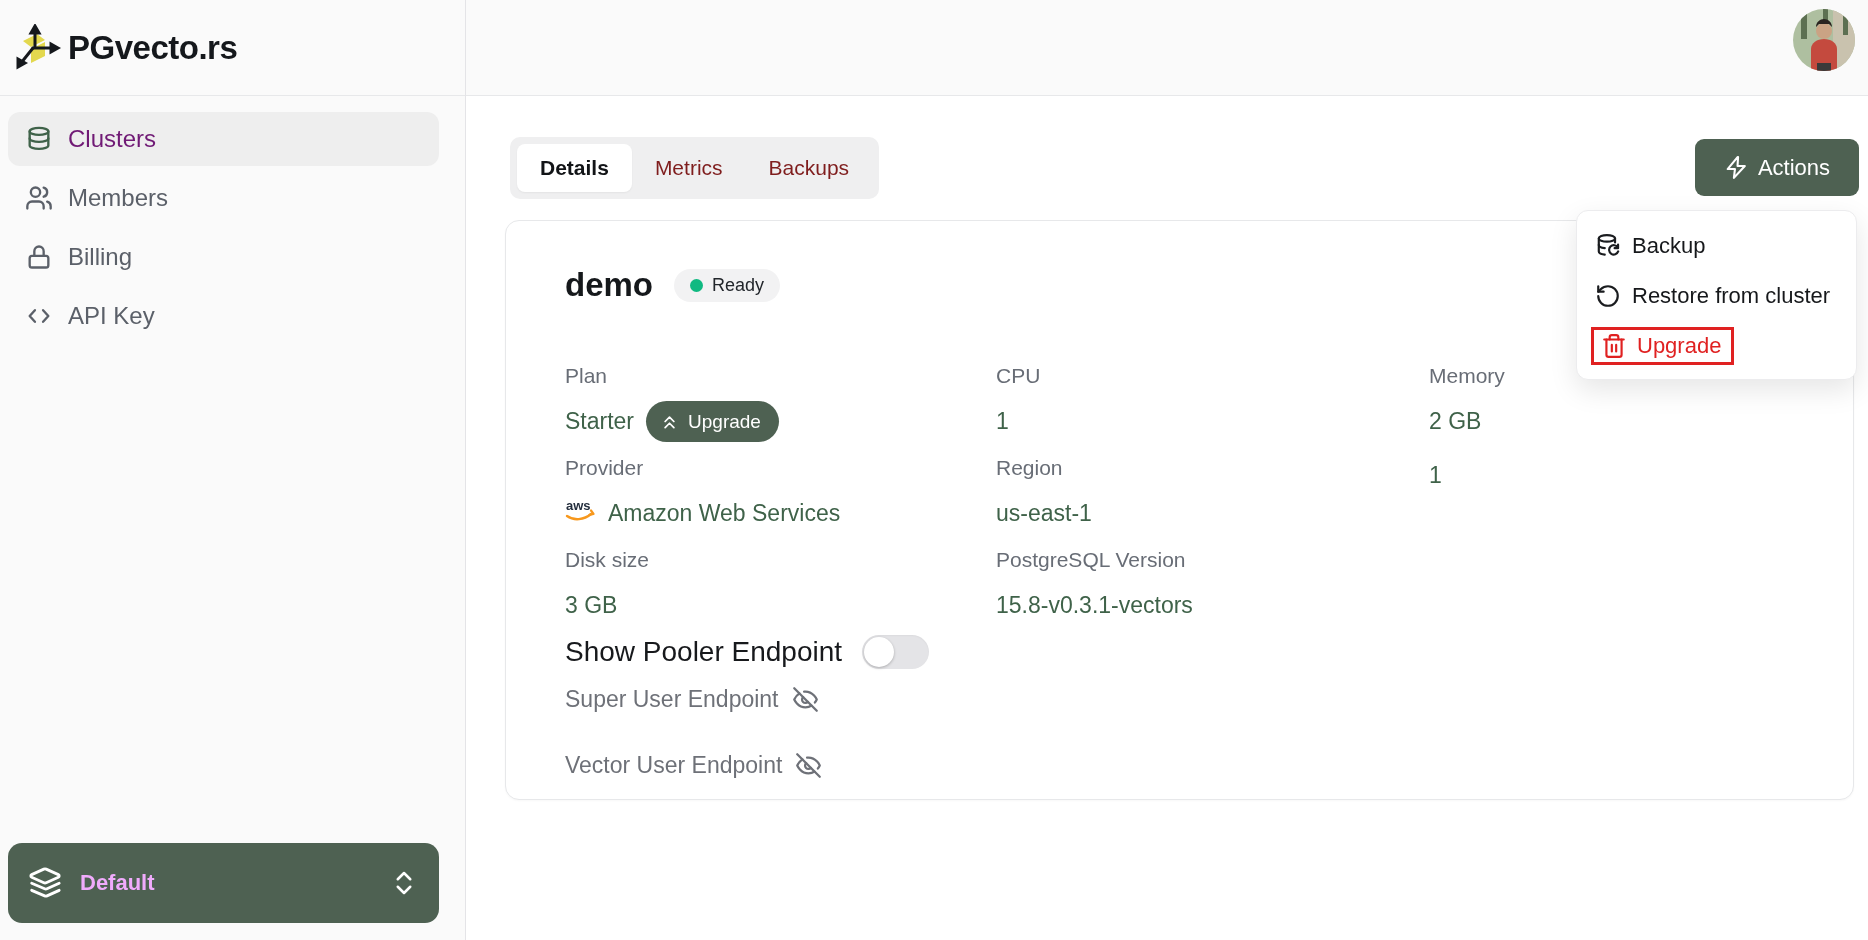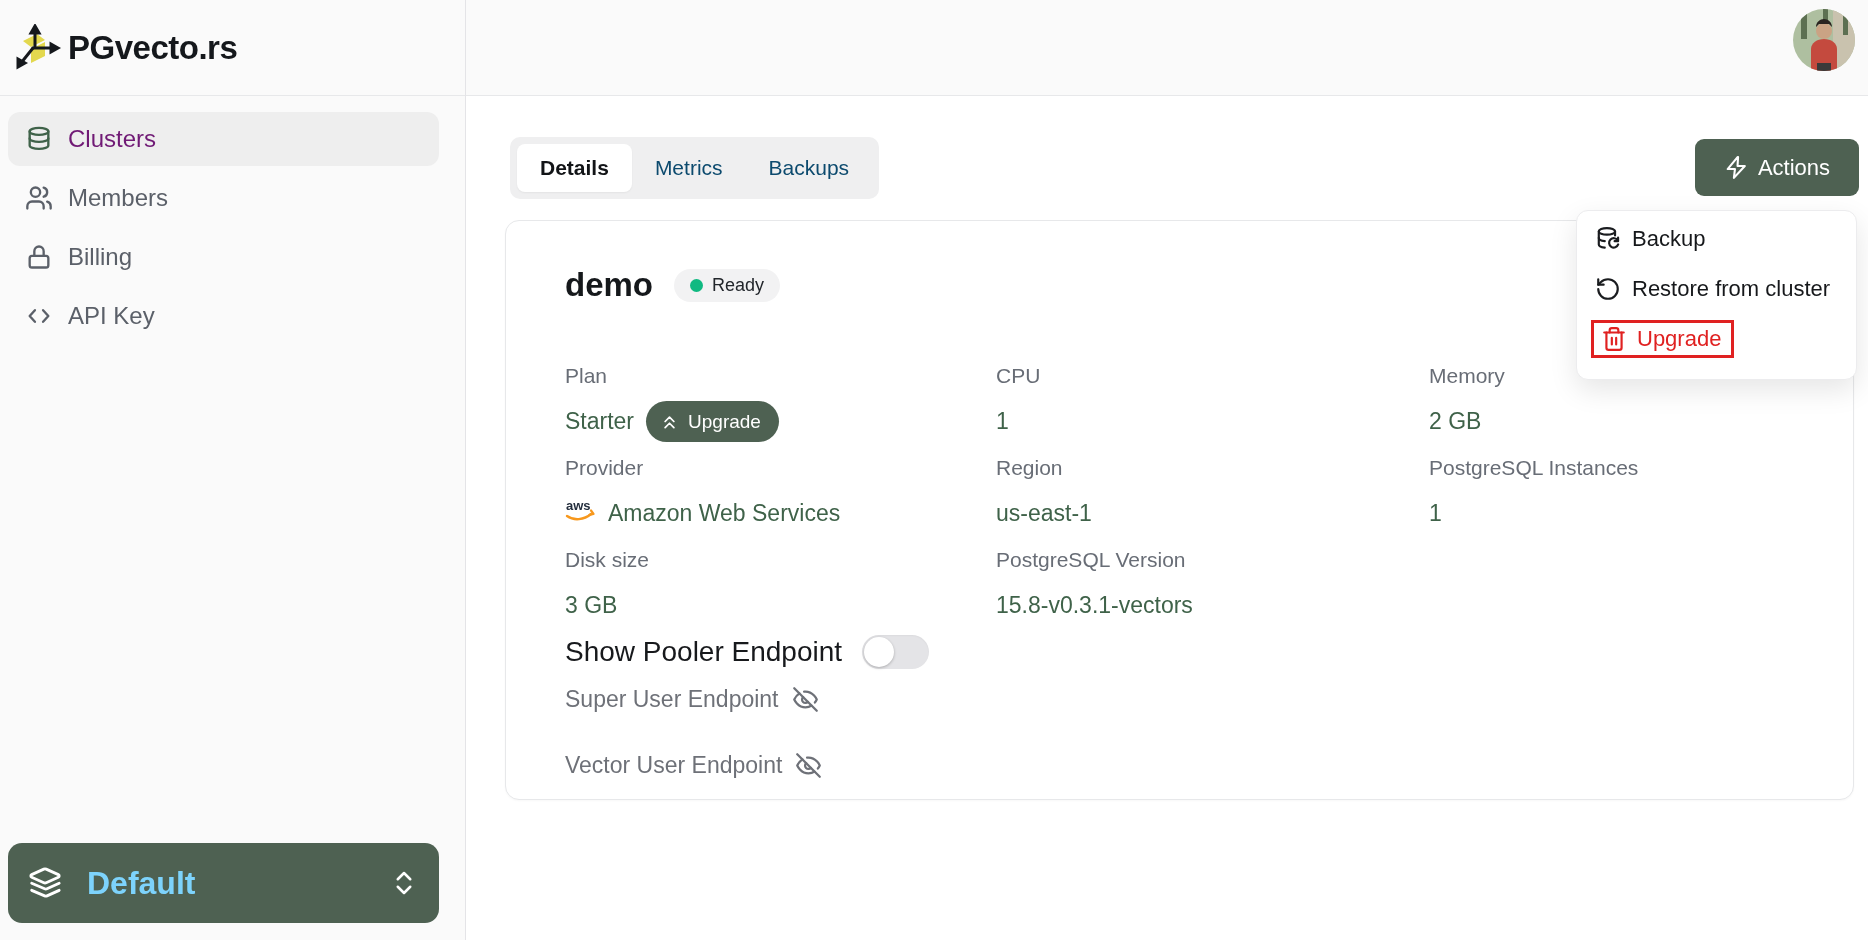--- a/index.html
+++ b/index.html
@@ -18,35 +18,35 @@
   .nav-item { display:flex; align-items:center; height:54px; border-radius:12px;
     padding-left:17px; margin-bottom:5px; cursor:pointer; color:#5b6069; }
   .nav-item svg { width:28px; height:28px; stroke:#5b6069; }
   .nav-item .nav-label { font-size:24px; margin-left:15px; }
   .nav-item.active { background:#eeeeee; color:#701a75; }
   .nav-item.active svg { stroke:#3f6249; }
   .workspace-btn { position:absolute; left:8px; bottom:17px; width:431px; height:80px;
     background:#4e6152; border-radius:14px; display:flex; align-items:center;
     padding:0 20px; cursor:pointer; }
   .workspace-btn svg { width:34px; height:34px; stroke:#fff; }
-  .workspace-label { color:#7dd3fc; font-size:32px; font-weight:600; margin-left:25px; flex:1; }
+  .workspace-label { color:#f0abfc; font-size:22px; font-weight:600; margin-left:18px; flex:1; }
 
   
   .topbar { position:absolute; left:466px; right:0; top:0; height:96px;
     background:#fafafa; border-bottom:1px solid #e7e8ea; }
   .avatar { position:absolute; right:13px; top:9px; width:62px; height:62px;
     border-radius:50%; overflow:hidden; cursor:pointer; }
 
   
   .main { position:absolute; left:466px; top:96px; right:0; bottom:0; background:#fff; }
 
   .tabs { position:absolute; left:44px; top:41px; height:62px; display:inline-flex;
     align-items:center; background:#efeff0; border-radius:10px; padding:0 7px; }
   .tab { height:48px; display:flex; align-items:center; padding:0 23px;
-    font-size:21px; color:#0c4a6e; border-radius:8px; cursor:pointer; }
+    font-size:21px; color:#7f1d1d; border-radius:8px; cursor:pointer; }
   .tab.active { background:#fff; color:#121417; font-weight:600;
     box-shadow:0 1px 2px rgba(0,0,0,.05); }
 
   .actions-btn { position:absolute; left:1229px; top:43px; width:164px; height:57px;
     background:#4e6152; border-radius:9px; display:flex; align-items:center;
     justify-content:center; gap:9px; cursor:pointer; z-index:10; }
   .actions-btn svg { width:25px; height:25px; stroke:#fff; }
   .actions-label { color:#fff; font-size:22px; font-weight:500; }
 
   
@@ -80,21 +80,21 @@
 
   .endpoint-row { display:flex; align-items:center; gap:13px; height:26px; color:#6e7178; }
   .endpoint-row.first { margin-top:14px; }
   .endpoint-row.second { margin-top:40px; }
   .endpoint-label { font-size:23px; }
   .endpoint-row svg { width:27px; height:27px; stroke:#6e7178; cursor:pointer; }
 
   
   .dropdown { position:absolute; left:1110px; top:114px; width:281px; height:170px;
     background:#fff; border:1px solid #ececee; border-radius:12px;
-    box-shadow:0 10px 28px rgba(0,0,0,.10); z-index:20; padding-top:3px; }
+    box-shadow:0 10px 28px rgba(0,0,0,.10); z-index:20; padding-top:10px; }
   .menu-item { height:50px; display:flex; align-items:center; gap:11px;
     padding:0 18px; font-size:22px; color:#16181b; cursor:pointer; }
   .menu-item svg { width:26px; height:26px; stroke:#1a1c1f; }
   .menu-item.danger { padding-left:14px; }
   .highlight-box { display:inline-flex; align-items:center; gap:10px;
     border:3px solid #e02121; padding:3px 10px 3px 7px; }
   .menu-item.danger, .menu-item.danger .menu-label { color:#e02121; }
   .menu-item.danger svg { stroke:#e02121; }
 
   .ic { fill:none; stroke-width:2; stroke-linecap:round; stroke-linejoin:round; }
@@ -250,21 +250,20 @@
             <span>Amazon Web Services</span>
           </div>
         </div>
         <div>
           <div class="field-label">Region</div>
           <div class="field-value">
               <span>us-east-1</span>
             </div>
         </div>
         <div>
-          <div class="field-label">PostgreSQL Instances</div>
           <div class="field-value">
               <span>1</span>
             </div>
         </div>
         <div>
           <div class="field-label">Disk size</div>
           <div class="field-value">
               <span>3 GB</span>
             </div>
         </div>

